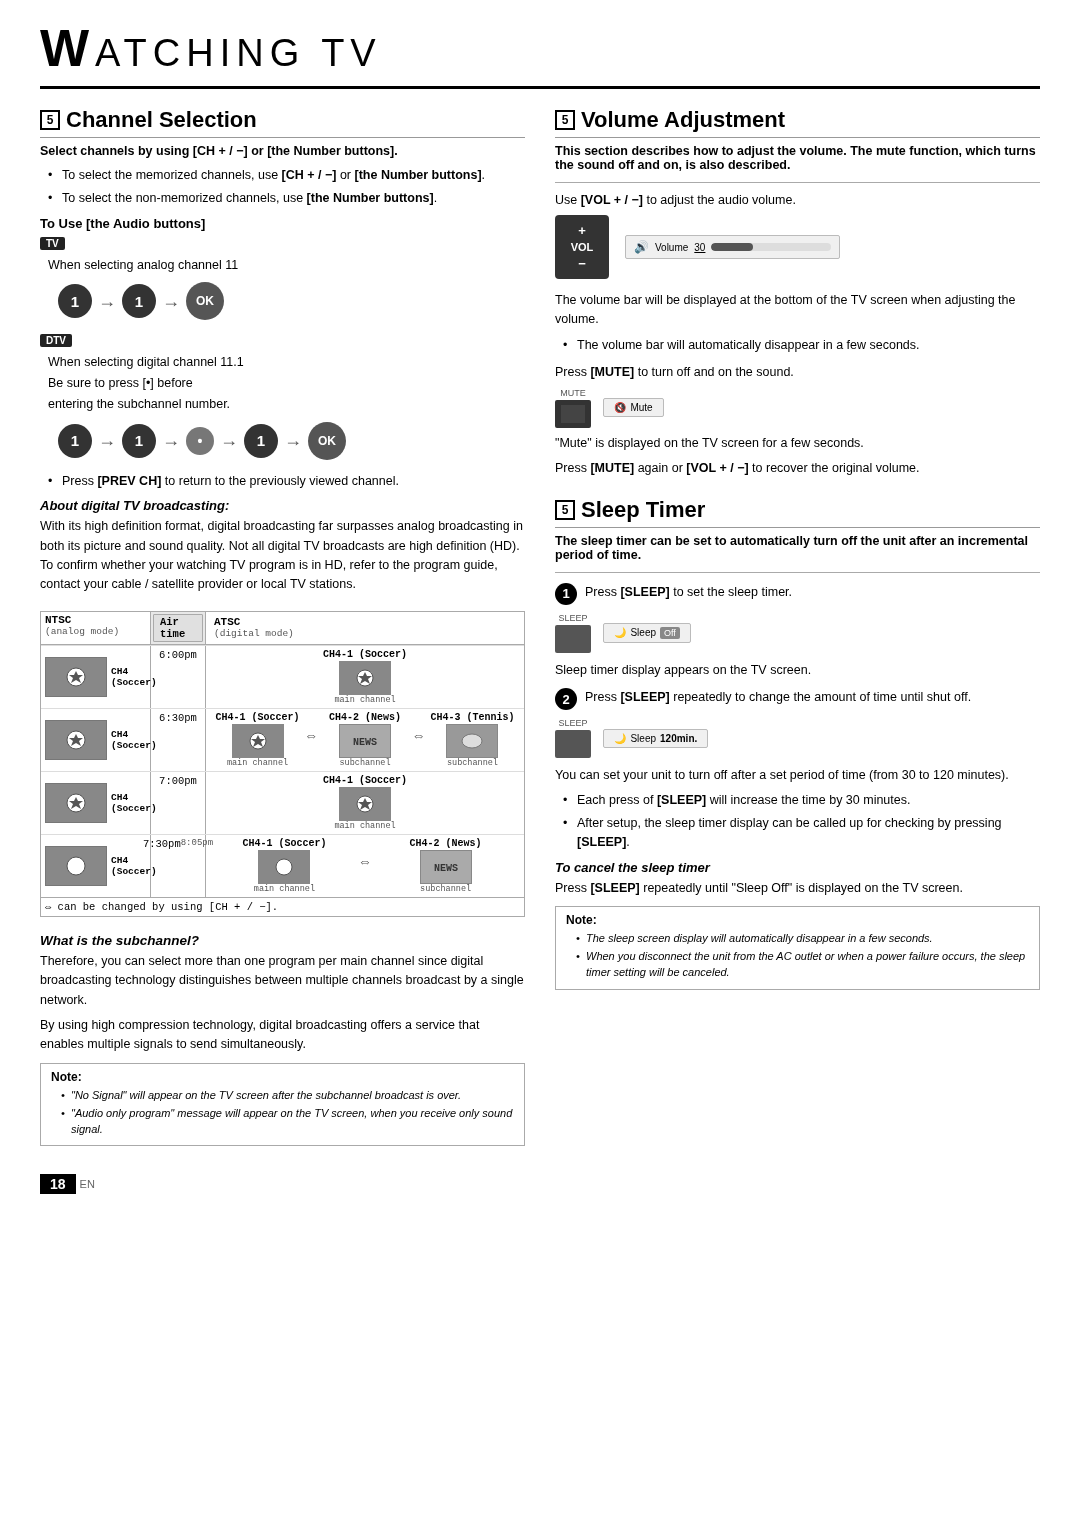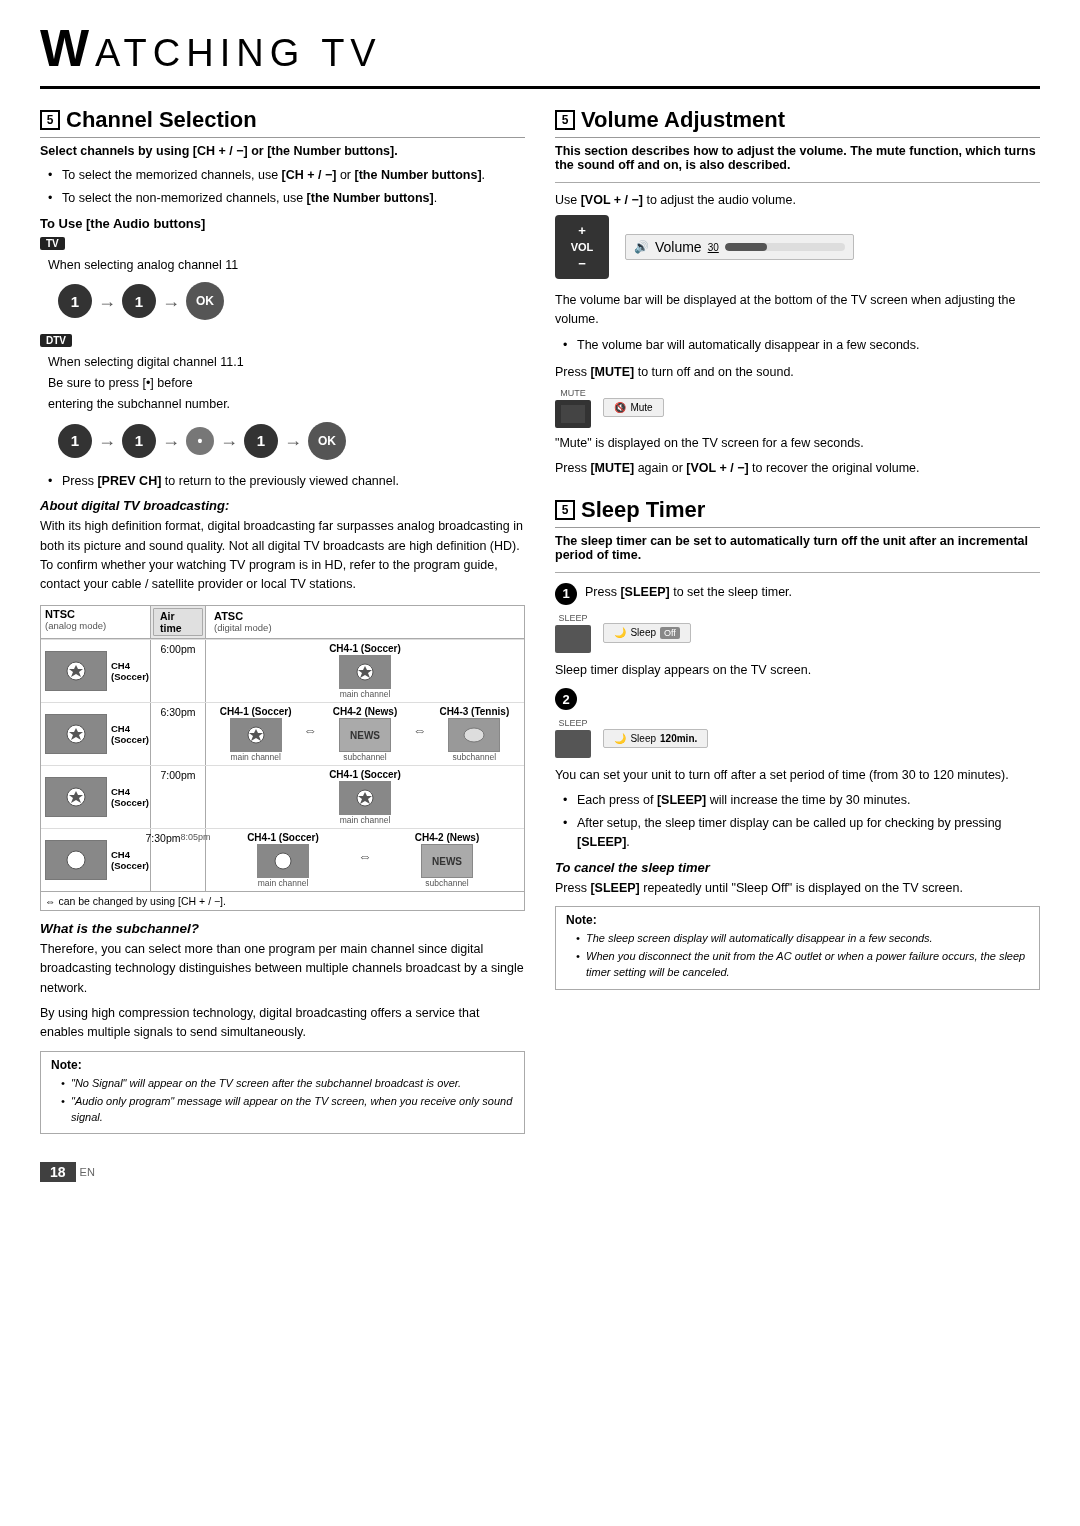--- a/index.html
+++ b/index.html
@@ -164,23 +164,24 @@
       margin: 8px 0 4px 0;
     }
     .normal-text {
       font-size: 12.5px;
       line-height: 1.55;
       margin-bottom: 6px;
     }
     
     .channel-grid {
       border: 1px solid #aaa;
-      margin: 10px 0;
+      margin: 16px 0;
       font-size: 11px;
       width: 100%;
+      font-family: Liberation Mono, monospace;
     }
     .grid-header-row {
       display: flex;
       border-bottom: 1px solid #aaa;
     }
     .grid-ntsc-col {
       width: 110px;
       flex-shrink: 0;
       border-right: 1px solid #aaa;
       display: flex;
@@ -773,21 +774,21 @@
       <hr class="divider">
       <div class="vol-use-text">Use <b>[VOL + / −]</b> to adjust the audio volume.</div>
       <div class="vol-diagram">
         <div class="vol-btn">
           <span>+</span>
           <span style="font-size:11px;">VOL</span>
           <span>−</span>
         </div>
         <div class="vol-bar-container">
           <span class="vol-bar-icon">🔊</span>
-          <span style="font-size:14px;">Volume</span>
+          <span style="font-size:10px;">Volume</span>
           <span style="font-size:10px;text-decoration:underline;">30</span>
           <div class="vol-bar">
             <div class="vol-bar-fill" style="width:35%;"></div>
           </div>
         </div>
       </div>
       <div class="normal-text">The volume bar will be displayed at the bottom of the TV screen when adjusting the volume.</div>
       <ul class="bullet-list">
         <li>The volume bar will automatically disappear in a few seconds.</li>
       </ul>
@@ -832,20 +833,21 @@
         <div class="sleep-screen">
           <span>🌙</span>
           <span>Sleep</span>
           <span class="sleep-off-badge">Off</span>
         </div>
       </div>
       <div class="normal-text">Sleep timer display appears on the TV screen.</div>
 
       <div class="step-row" style="margin-top:8px;">
         <div class="step-number">2</div>
+        <div class="step-content">Press <b>[SLEEP]</b> repeatedly to change the amount of time until shut off.</div>
       </div>
       <div class="sleep-diagram">
         <div style="display:flex;flex-direction:column;align-items:center;">
           <div class="sleep-label-top">SLEEP</div>
           <div class="sleep-btn">
             <svg width="24" height="18" viewBox="0 0 24 18">
                 <rect width="24" height="18" fill="#555"></rect>
               </svg>
           </div>
         </div>
@@ -868,16 +870,16 @@
         <div class="note-title">Note:</div>
         <ul>
           <li>The sleep screen display will automatically disappear in a few seconds.</li>
           <li>When you disconnect the unit from the AC outlet or when a power failure occurs, the sleep timer setting will be canceled.</li>
         </ul>
       </div>
     </div>
   </div>
 
   <div style="margin-top:20px;display:flex;align-items:center;gap:4px;">
-    <div style="background:#404040;color:#fff;padding:2px 10px;font-weight:bold;font-size:14px;">18</div>
+    <div style="background:#000000;color:#fff;padding:2px 10px;font-weight:bold;font-size:14px;">18</div>
     <div style="font-size:11px;color:#666;">EN</div>
   </div>
 </div>
 
 </body></html>

